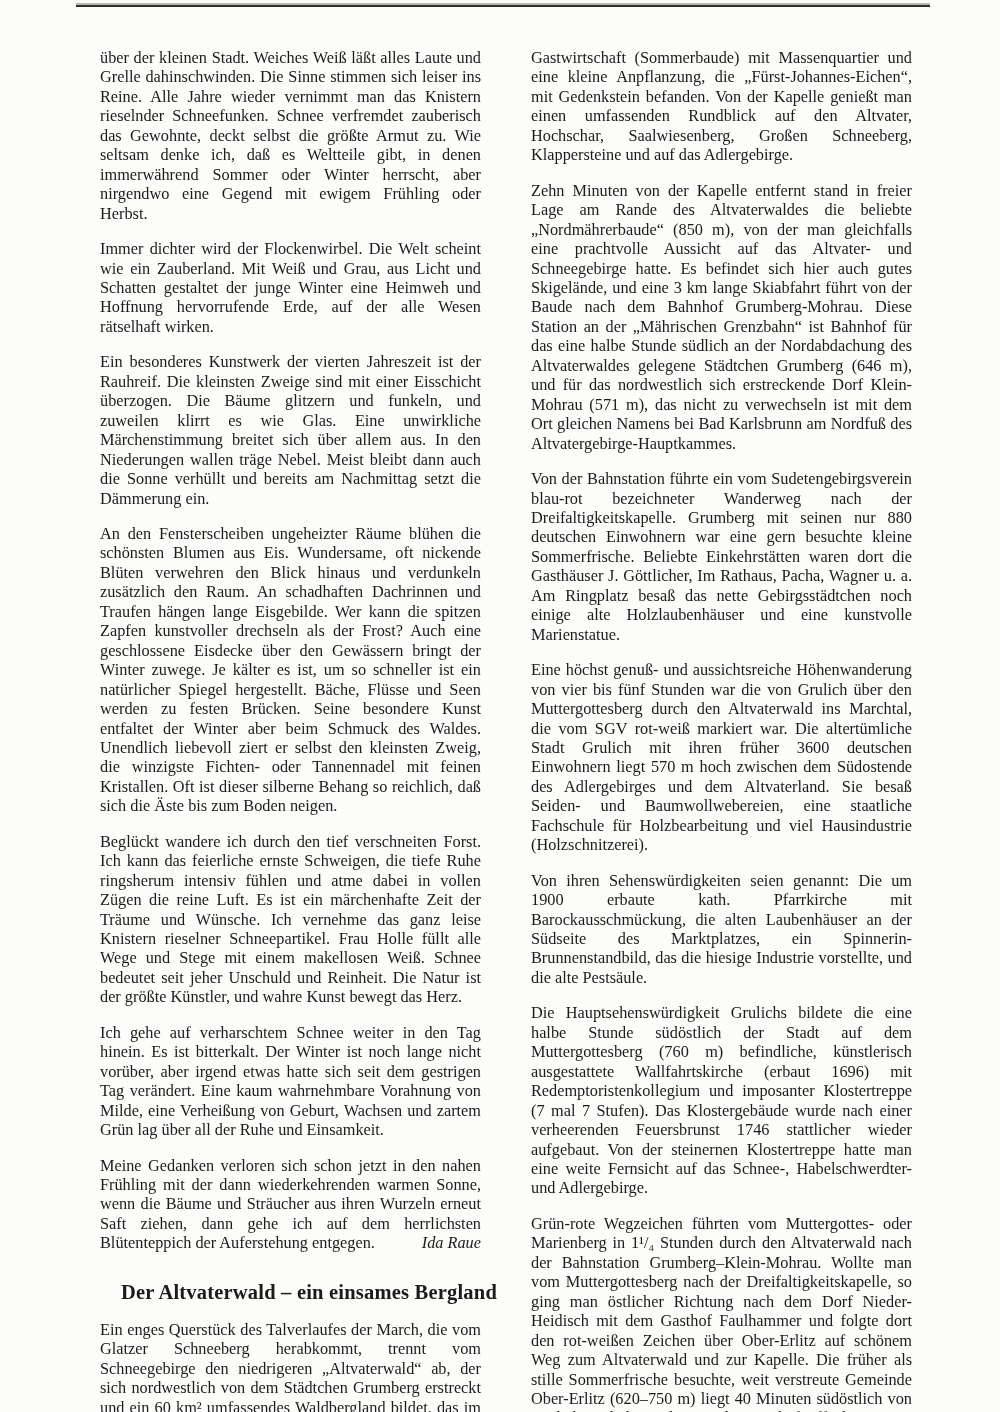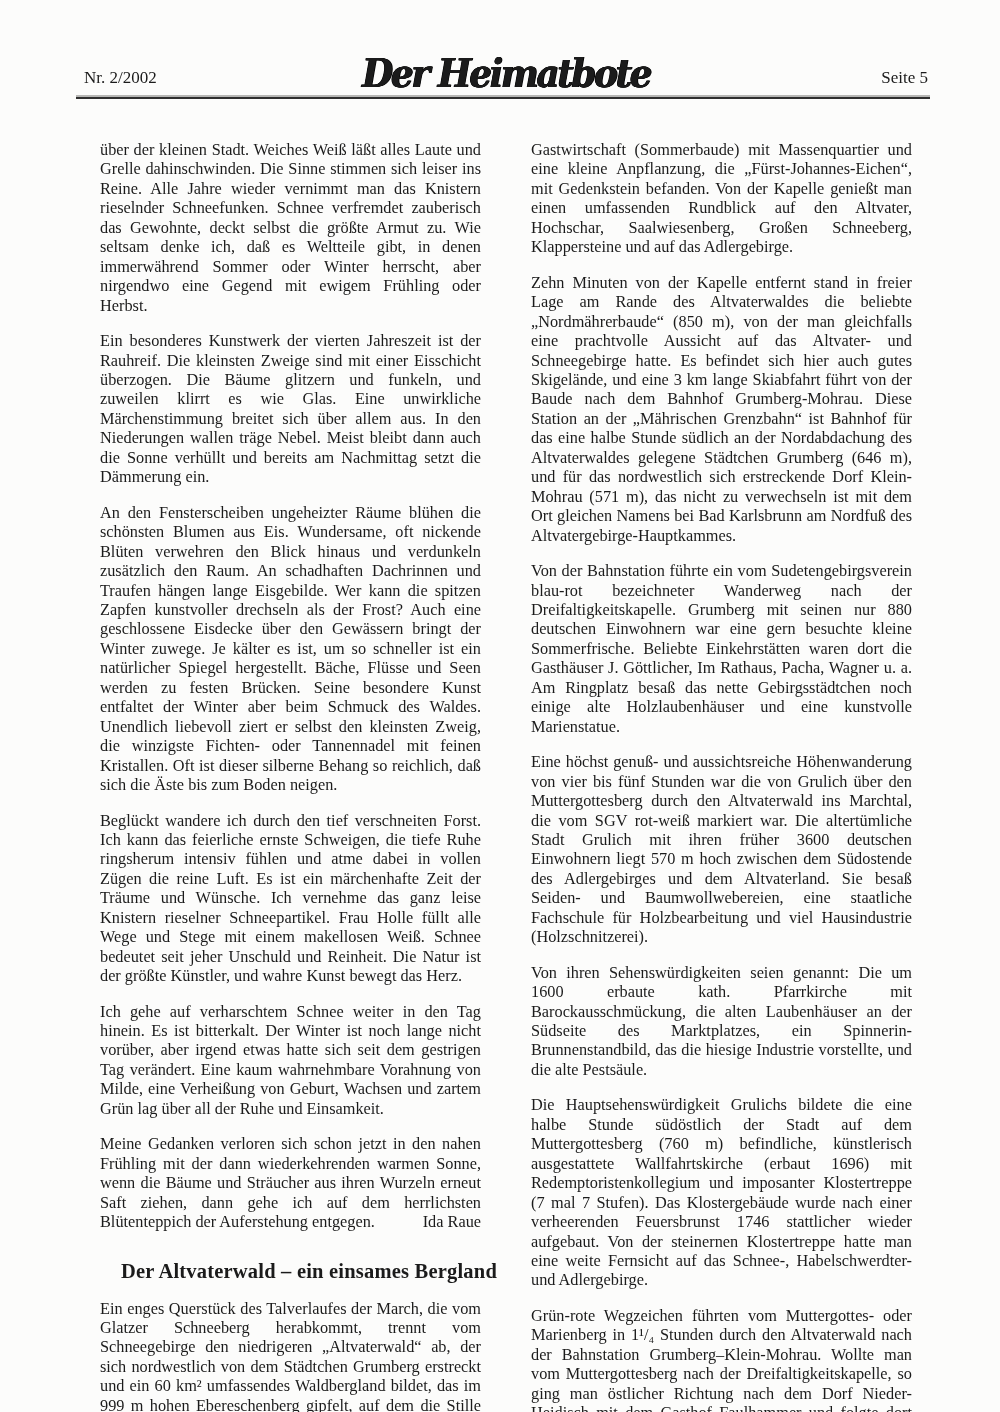--- a/index.html
+++ b/index.html
@@ -46,63 +46,60 @@
     gap:18px;
     margin:25px 72px 0 84px;
     font-size:16.3px;
     line-height:19.45px;
     text-align:justify;
   }
   .col { width:413px; }
   .col p { margin:16px; }
   .author-float {
     float:right;
+    font-style:italic;
   }
   .section-title {
     font-weight:bold;
     font-size:20.5px;
     line-height:24px;
     text-align:right;
     margin:27px 0 10px 0;
     letter-spacing:0.2px;
   }
 </style>
 </head>
 <body>
 
 <div class="page">
 
-  <div class="header">
-    <span class="issue">Nr. 2/2002</span>
-    <span class="masthead">Der Heimatbote</span>
-    <span class="pagenum">Seite 5</span>
-  </div>
   <div class="rule"></div>
 
   <div class="columns">
 
     <div class="col">
       <p>über der kleinen Stadt. Weiches Weiß läßt alles Laute und Grelle dahinschwinden. Die Sinne stimmen sich leiser ins Reine. Alle Jahre wieder vernimmt man das Knistern rieselnder Schneefunken. Schnee verfremdet zauberisch das Gewohnte, deckt selbst die größte Armut zu. Wie seltsam denke ich, daß es Weltteile gibt, in denen immerwährend Sommer oder Winter herrscht, aber nirgendwo eine Gegend mit ewigem Frühling oder Herbst.</p>
+      <p>Immer dichter wird der Flockenwirbel. Die Welt scheint wie ein Zauberland. Mit Weiß und Grau, aus Licht und Schatten gestaltet der junge Winter eine Heimweh und Hoffnung hervorrufende Erde, auf der alle Wesen rätselhaft wirken.</p>
       <p>Ein besonderes Kunstwerk der vierten Jahreszeit ist der Rauhreif. Die kleinsten Zweige sind mit einer Eisschicht überzogen. Die Bäume glitzern und funkeln, und zuweilen klirrt es wie Glas. Eine unwirkliche Märchenstimmung breitet sich über allem aus. In den Niederungen wallen träge Nebel. Meist bleibt dann auch die Sonne verhüllt und bereits am Nachmittag setzt die Dämmerung ein.</p>
       <p>An den Fensterscheiben ungeheizter Räume blühen die schönsten Blumen aus Eis. Wundersame, oft nickende Blüten verwehren den Blick hinaus und verdunkeln zusätzlich den Raum. An schadhaften Dachrinnen und Traufen hängen lange Eisgebilde. Wer kann die spitzen Zapfen kunstvoller drechseln als der Frost? Auch eine geschlossene Eisdecke über den Gewässern bringt der Winter zuwege. Je kälter es ist, um so schneller ist ein natürlicher Spiegel hergestellt. Bäche, Flüsse und Seen werden zu festen Brücken. Seine besondere Kunst entfaltet der Winter aber beim Schmuck des Waldes. Unendlich liebevoll ziert er selbst den kleinsten Zweig, die winzigste Fichten- oder Tannennadel mit feinen Kristallen. Oft ist dieser silberne Behang so reichlich, daß sich die Äste bis zum Boden neigen.</p>
       <p>Beglückt wandere ich durch den tief verschneiten Forst. Ich kann das feierliche ernste Schweigen, die tiefe Ruhe ringsherum intensiv fühlen und atme dabei in vollen Zügen die reine Luft. Es ist ein märchenhafte Zeit der Träume und Wünsche. Ich vernehme das ganz leise Knistern rieselner Schneepartikel. Frau Holle füllt alle Wege und Stege mit einem makellosen Weiß. Schnee bedeutet seit jeher Unschuld und Reinheit. Die Natur ist der größte Künstler, und wahre Kunst bewegt das Herz.</p>
       <p>Ich gehe auf verharschtem Schnee weiter in den Tag hinein. Es ist bitterkalt. Der Winter ist noch lange nicht vorüber, aber irgend etwas hatte sich seit dem gestrigen Tag verändert. Eine kaum wahrnehmbare Vorahnung von Milde, eine Verheißung von Geburt, Wachsen und zartem Grün lag über all der Ruhe und Einsamkeit.</p>
       <p><span>Meine Gedanken verloren sich schon jetzt in den nahen Frühling mit der dann wiederkehrenden warmen Sonne, wenn die Bäume und Sträucher aus ihren Wurzeln erneut Saft ziehen, dann gehe ich auf dem herrlichsten Blütenteppich der Auferstehung entgegen.</span> <span class="author-float">Ida Raue</span></p>
 
       <div class="section-title">Der Altvaterwald – ein einsames Bergland</div>
 
       <p>Ein enges Querstück des Talverlaufes der March, die vom Glatzer Schneeberg herabkommt, trennt vom Schneegebirge den niedrigeren „Altvaterwald“ ab, der sich nordwestlich von dem Städtchen Grumberg erstreckt und ein 60 km² umfassendes Waldbergland bildet, das im 999 m hohen Ebereschenberg gipfelt, auf dem die Stille Adler ihre höchste Quelle hat.</p>
       <p>Ausgangspunkte für den Besuch des Berglandes, das stundenweise einsame Wanderungen in herrlichem Gebirgswald bietet und von seinen freien Höhen prächtige Ausblicke gewährt, sind außer Grumberg die Orte Grulich, Ober-Erlitz, Mährisch Rothwasser, Mährisch Karlsdorf und Hannsdorf, die teils an der ins Friesetal führenden Zweigbahn Nieder-Lipka–Schildberg (16 km), teils an der ehem. „Mährischen Grenzbahn“ Hannsdorf–Mittelwalde liegen. Einer der besuchtesten Punkte des Altvaterwaldes war die Dreifaltigkeitskapelle (889 m), bei der sich eine</p>
     </div>
 
     <div class="col">
       <p>Gastwirtschaft (Sommerbaude) mit Massenquartier und eine kleine Anpflanzung, die „Fürst-Johannes-Eichen“, mit Gedenkstein befanden. Von der Kapelle genießt man einen umfassenden Rundblick auf den Altvater, Hochschar, Saalwiesenberg, Großen Schneeberg, Klappersteine und auf das Adlergebirge.</p>
       <p>Zehn Minuten von der Kapelle entfernt stand in freier Lage am Rande des Altvaterwaldes die beliebte „Nordmährerbaude“ (850 m), von der man gleichfalls eine prachtvolle Aussicht auf das Altvater- und Schneegebirge hatte. Es befindet sich hier auch gutes Skigelände, und eine 3 km lange Skiabfahrt führt von der Baude nach dem Bahnhof Grumberg-Mohrau. Diese Station an der „Mährischen Grenzbahn“ ist Bahnhof für das eine halbe Stunde südlich an der Nordabdachung des Altvaterwaldes gelegene Städtchen Grumberg (646 m), und für das nordwestlich sich erstreckende Dorf Klein-Mohrau (571 m), das nicht zu verwechseln ist mit dem Ort gleichen Namens bei Bad Karlsbrunn am Nordfuß des Altvatergebirge-Hauptkammes.</p>
       <p>Von der Bahnstation führte ein vom Sudetengebirgsverein blau-rot bezeichneter Wanderweg nach der Dreifaltigkeitskapelle. Grumberg mit seinen nur 880 deutschen Einwohnern war eine gern besuchte kleine Sommerfrische. Beliebte Einkehrstätten waren dort die Gasthäuser J. Göttlicher, Im Rathaus, Pacha, Wagner u. a. Am Ringplatz besaß das nette Gebirgsstädtchen noch einige alte Holzlaubenhäuser und eine kunstvolle Marienstatue.</p>
       <p>Eine höchst genuß- und aussichtsreiche Höhenwanderung von vier bis fünf Stunden war die von Grulich über den Muttergottesberg durch den Altvaterwald ins Marchtal, die vom SGV rot-weiß markiert war. Die altertümliche Stadt Grulich mit ihren früher 3600 deutschen Einwohnern liegt 570 m hoch zwischen dem Südostende des Adlergebirges und dem Altvaterland. Sie besaß Seiden- und Baumwollwebereien, eine staatliche Fachschule für Holzbearbeitung und viel Hausindustrie (Holzschnitzerei).</p>
-      <p>Von ihren Sehenswürdigkeiten seien genannt: Die um 1600 erbaute kath. Pfarrkirche mit Barockausschmückung, die alten Laubenhäuser an der Südseite des Marktplatzes, ein Spinnerin-Brunnenstandbild, das die hiesige Industrie vorstellte, und die alte Pestsäule.</p>
+      <p>Von ihren Sehenswürdigkeiten seien genannt: Die um 1900 erbaute kath. Pfarrkirche mit Barockausschmückung, die alten Laubenhäuser an der Südseite des Marktplatzes, ein Spinnerin-Brunnenstandbild, das die hiesige Industrie vorstellte, und die alte Pestsäule.</p>
       <p>Die Hauptsehenswürdigkeit Grulichs bildete die eine halbe Stunde südöstlich der Stadt auf dem Muttergottesberg (760 m) befindliche, künstlerisch ausgestattete Wallfahrtskirche (erbaut 1696) mit Redemptoristenkollegium und imposanter Klostertreppe (7 mal 7 Stufen). Das Klostergebäude wurde nach einer verheerenden Feuersbrunst 1746 stattlicher wieder aufgebaut. Von der steinernen Klostertreppe hatte man eine weite Fernsicht auf das Schnee-, Habelschwerdter- und Adlergebirge.</p>
       <p>Grün-rote Wegzeichen führten vom Muttergottes- oder Marienberg in 1¹/₄ Stunden durch den Altvaterwald nach der Bahnstation Grumberg–Klein-Mohrau. Wollte man vom Muttergottesberg nach der Dreifaltigkeitskapelle, so ging man östlicher Richtung nach dem Dorf Nieder-Heidisch mit dem Gasthof Faulhammer und folgte dort den rot-weißen Zeichen über Ober-Erlitz auf schönem Weg zum Altvaterwald und zur Kapelle. Die früher als stille Sommerfrische besuchte, weit verstreute Gemeinde Ober-Erlitz (620–750 m) liegt 40 Minuten südöstlich von Grulich. Beliebt in ihr war der Gasthof Effenberger mit Fremdenzimmern.</p>
       <p>Von diesen hier genannten Wanderwegen gab es Wegabzweigungen. Südöstlich, weiß-rot bezeichnet, verlief ein Fahrweg abwärts an der Leopolds-Quelle vorbei, dann weiterhin lange Zeit durch die einsamen Wälder des Altvaterwaldes und zuletzt aussichtsreich über freie Höhen, nach Kömeth, einem Dorf im tschechischen Sprachgebiet, das Haltestelle der Eisenbahn Mährisch Schönberg–Hannsdorf ist. Ein anderer Weg, rot-grün markiert, führte 2¹/₂ Stunden von der Dreifaltigkeitskapelle nach Mährisch Karlsdorf (544 m), welcher als Sommerfrische besuchter Ort im</p>
     </div>
 
   </div>
 </div>
 
 </body></html>

